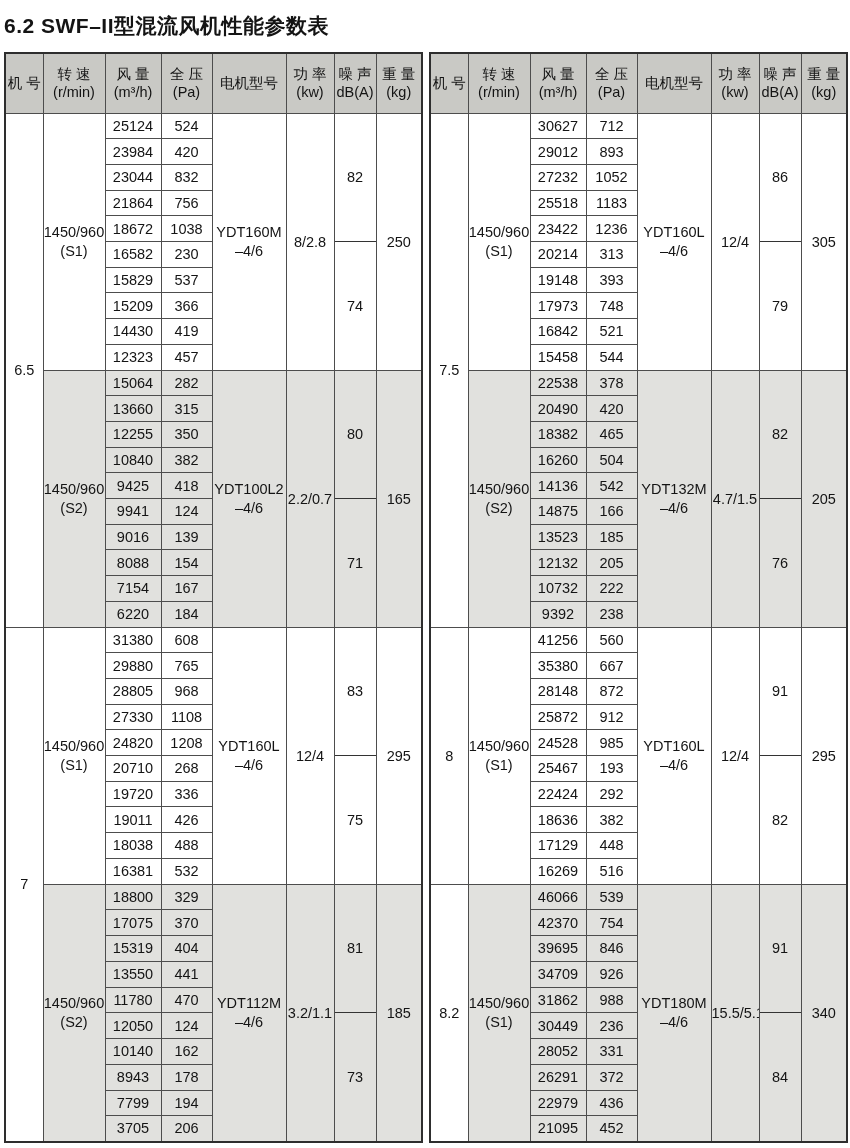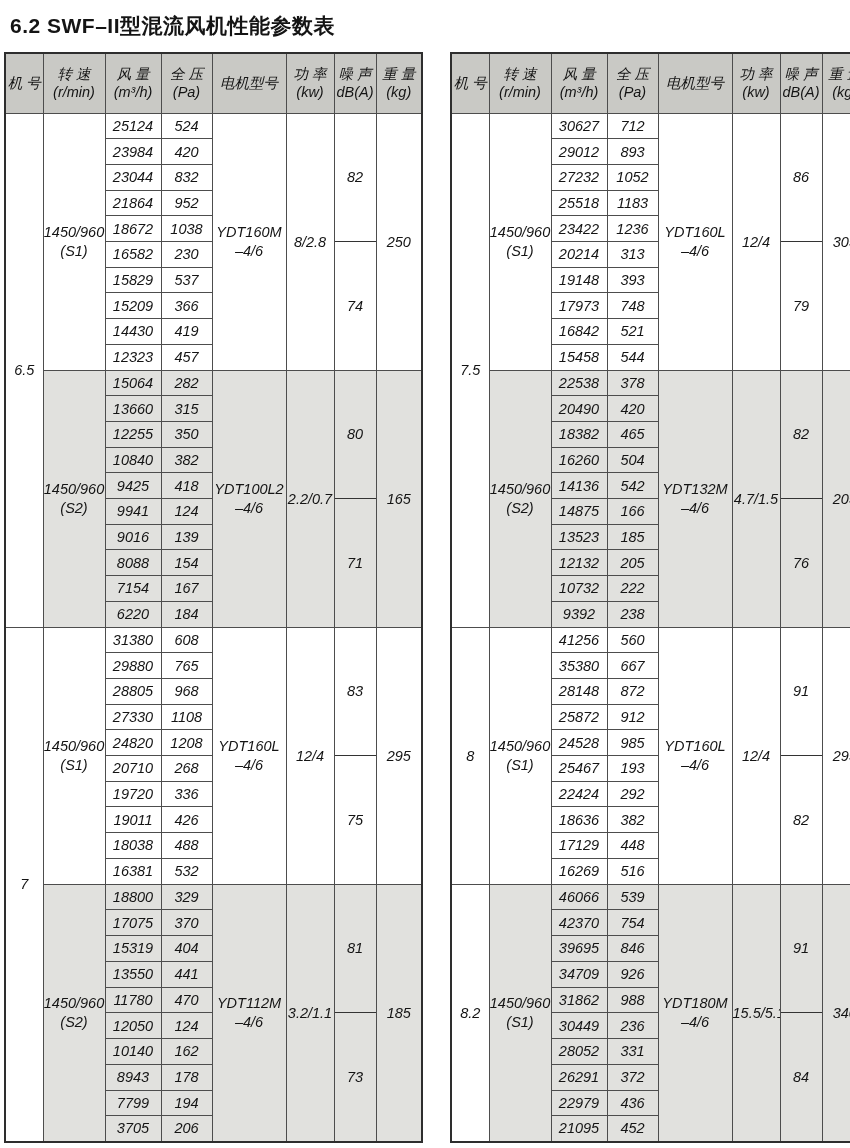--- a/index.html
+++ b/index.html
@@ -7,24 +7,24 @@
     margin: 0; padding: 0;
     width: 850px;
     background: #ffffff;
     font-family: "Liberation Sans", "DejaVu Sans", sans-serif;
     color: #141414;
   }
   .page { width: 850px; height: 1148px; padding: 10px 0 0 4px; }
   .page-title {
     font-size: 21px;
     font-weight: bold;
-    margin: 2px 0 12px 6px;
+    margin: 2px 0 12px 0;
     letter-spacing: 0.5px;
   }
-  .tables-wrap { display: flex; gap: 27px; font-style: italic; }
+  .tables-wrap { display: flex; gap: 6px; }
   table.params {
     border-collapse: collapse;
     table-layout: fixed;
     width: 417px;
     border: 2px solid #2e2e2e;
   }
   table.params th, table.params td {
     border: 1px solid #4d4d4d;
     text-align: center;
     vertical-align: middle;
@@ -126,21 +126,21 @@
           <tr>
             <td class="airflow-cell">23984</td>
             <td class="pressure-cell">420</td>
           </tr>
           <tr>
             <td class="airflow-cell">23044</td>
             <td class="pressure-cell">832</td>
           </tr>
           <tr>
             <td class="airflow-cell">21864</td>
-            <td class="pressure-cell">952</td>
+            <td class="pressure-cell">756</td>
           </tr>
           <tr>
             <td class="airflow-cell">18672</td>
             <td class="pressure-cell">1038</td>
           </tr>
           <tr>
             <td class="airflow-cell">16582</td>
             <td class="pressure-cell">230</td>
           </tr>
           <tr>

